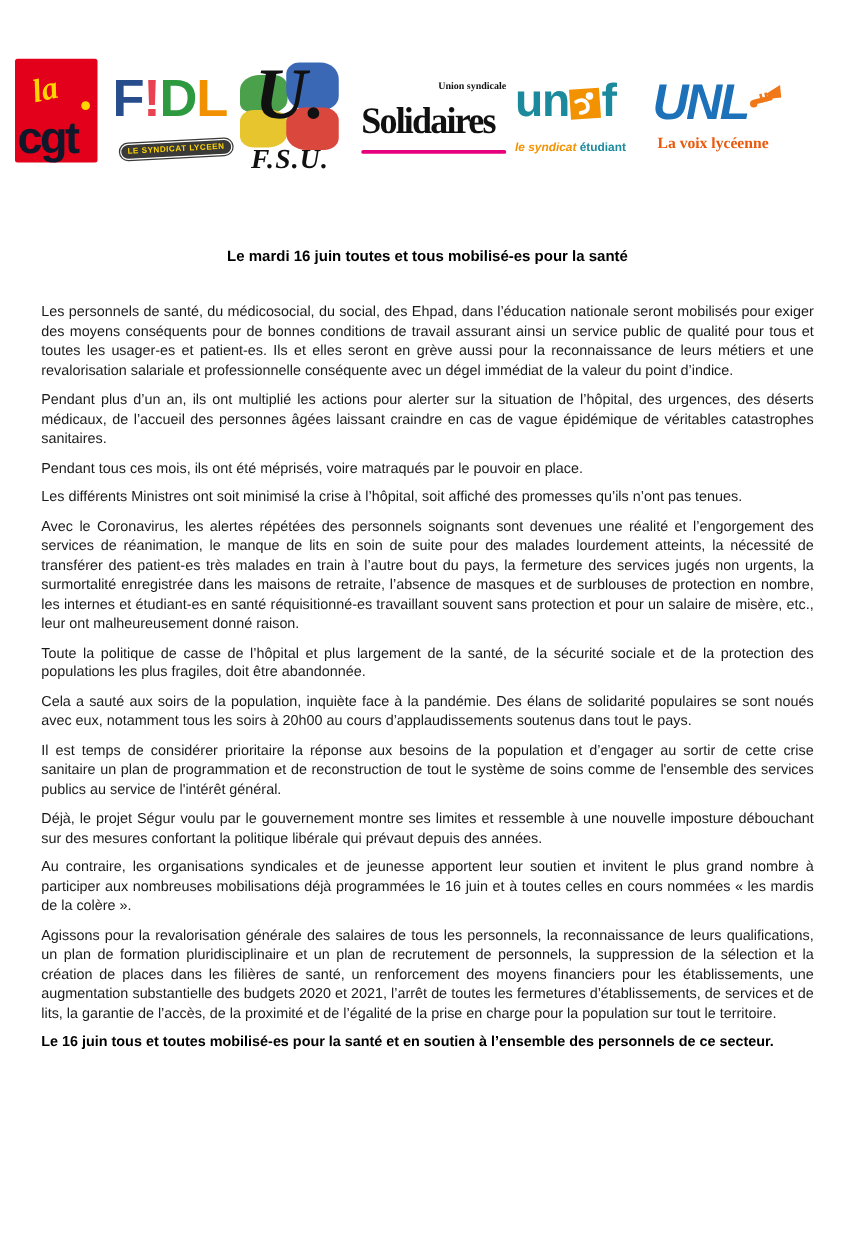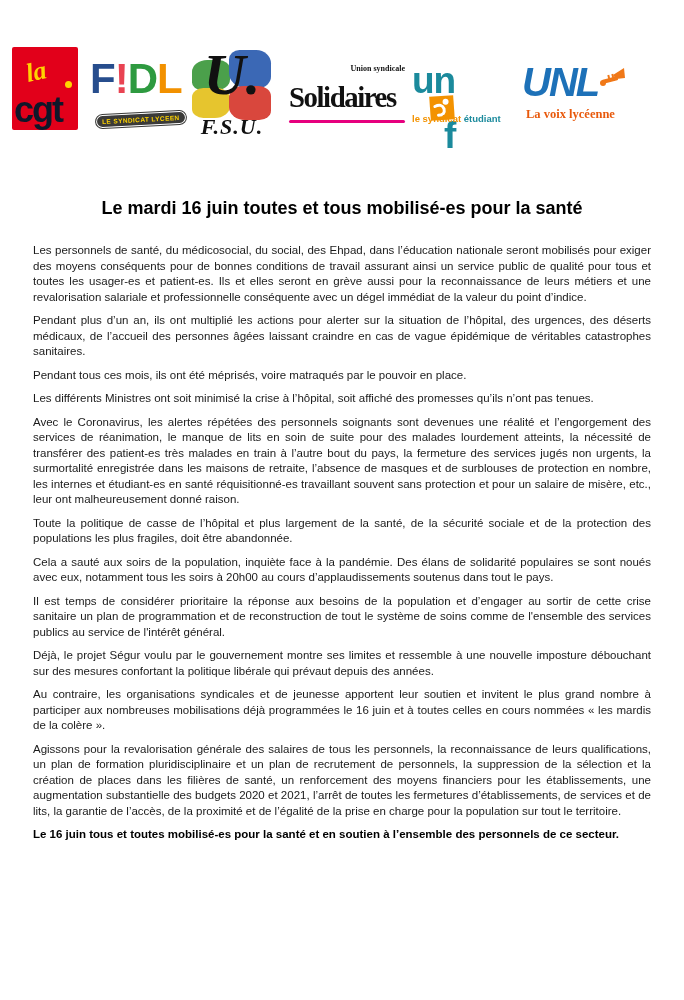--- a/index.html
+++ b/index.html
@@ -55,40 +55,40 @@
   .sol-sup{position:absolute;right:2px;top:2px;
            font-family:"Liberation Serif",serif;font-size:8px;font-weight:bold;
            line-height:1.15;color:#111;}
   .sol-txt{position:absolute;left:0;top:18px;width:118px;
            font-family:"Liberation Serif",serif;font-weight:bold;font-size:30px;
            letter-spacing:-1.5px;color:#111;transform:scaleX(.96);transform-origin:left;}
   .sol-bar{position:absolute;left:0;bottom:3px;width:116px;height:3px;background:#e6007e;border-radius:2px;}
 
   
   .unef-box{left:412px;top:66px;width:96px;height:58px;}
-  .unef-row{position:absolute;left:0;top:0;display:flex;align-items:flex-end;flex-direction:column;}
+  .unef-row{position:absolute;left:0;top:0;display:flex;align-items:flex-end;}
   .unef-part{color:#1b8a9c;font-weight:800;font-size:37px;line-height:.8;letter-spacing:-1px;}
   .unef-sq{width:24px;height:24px;background:#f39200;margin:0 1px 1px 1px;position:relative;
            transform:rotate(-4deg);}
   .unef-sq svg{position:absolute;left:1px;top:1px;}
   .unef-tag{position:absolute;left:0;bottom:0;font-size:9.5px;font-weight:bold;white-space:nowrap;}
-  .unef-tag-orange{color:#f39200;}
+  .unef-tag-orange{color:#f39200;font-style:italic;}
   .unef-tag-teal{color:#1b8a9c;}
 
   
   .unl-box{left:522px;top:66px;width:104px;height:58px;}
   .unl-txt{position:absolute;left:0;top:-4px;color:#1d71b8;font-weight:800;font-style:italic;
            font-size:40px;line-height:1;letter-spacing:-2px;}
   .unl-horn{position:absolute;right:0;top:0;}
   .unl-tag{position:absolute;left:4px;bottom:2px;color:#e8590c;
            font-family:"Liberation Serif",serif;font-weight:bold;font-size:12.5px;white-space:nowrap;}
 
   
   .doc-title{position:absolute;left:0;top:198px;width:684px;text-align:center;
-             font-size:18px;font-weight:bold;color:#000;}
+             font-size:12px;font-weight:bold;color:#000;}
   .doc-body{position:absolute;left:33px;top:243px;width:618px;}
   .doc-body p{margin:0 0 8px 0;font-size:11.5px;line-height:15.5px;text-align:justify;}
   .doc-body p.closing{font-weight:bold;color:#000;}
 </style>
 </head>
 <body>
 
 <div class="page">
 
   <div class="header">

